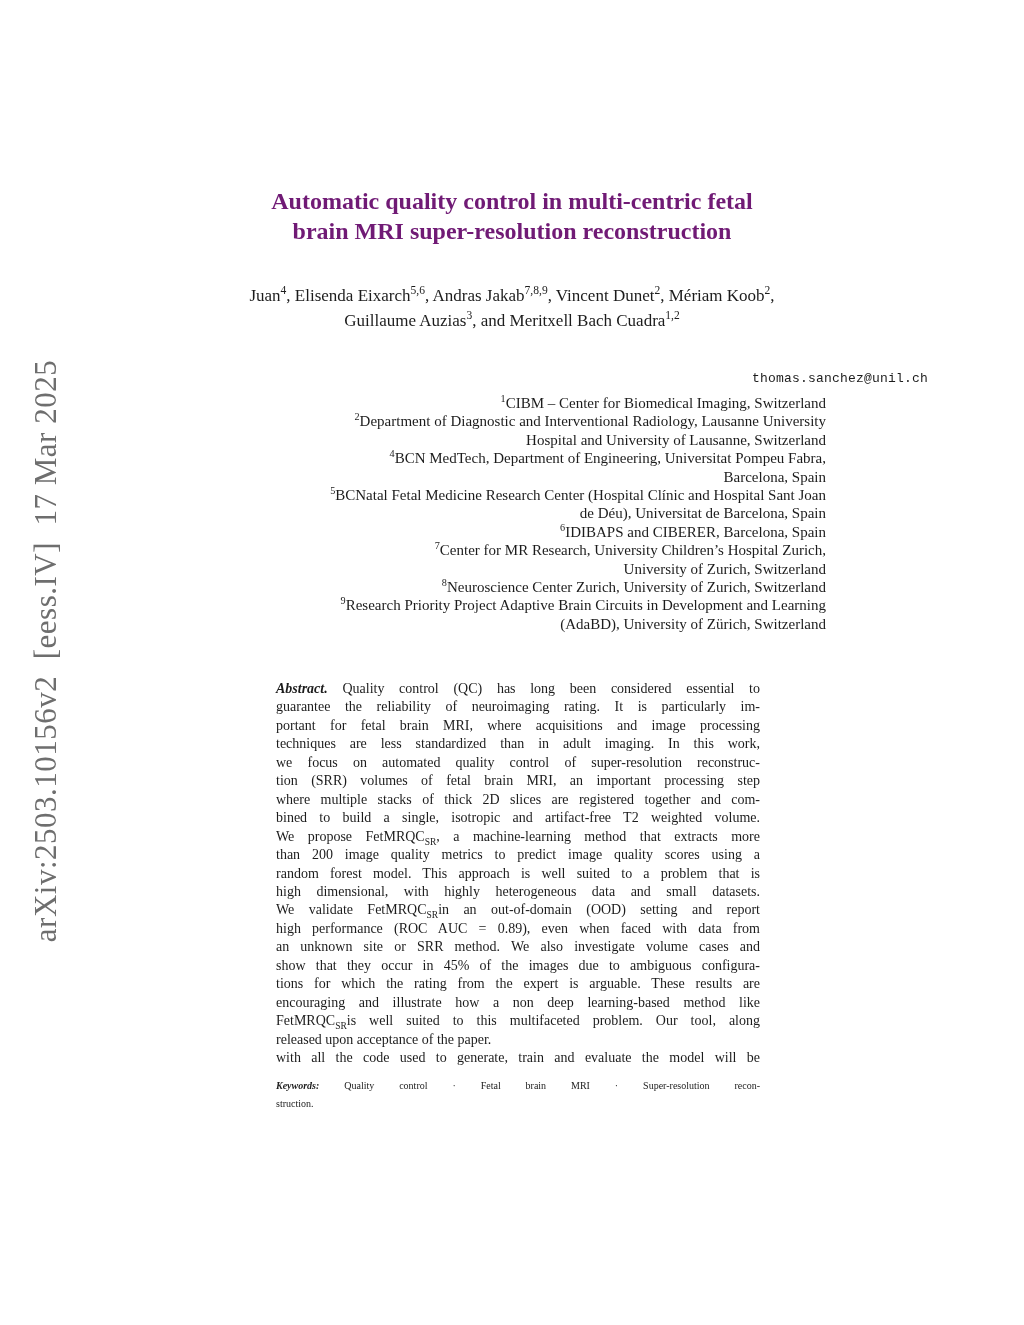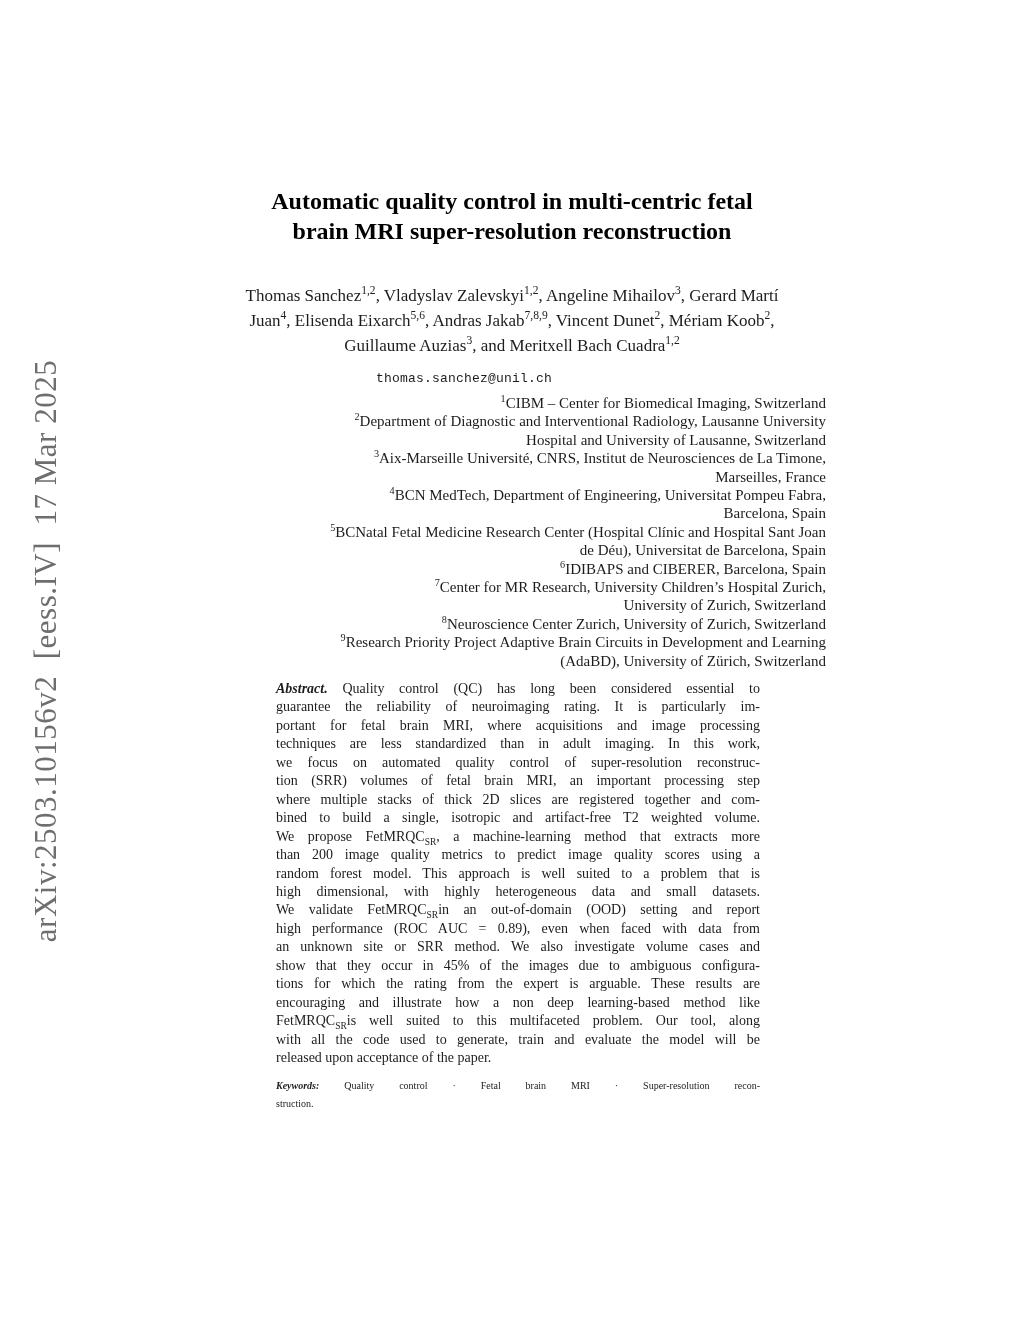--- a/index.html
+++ b/index.html
@@ -12,32 +12,32 @@
 
   .watermark{
     position:absolute;left:46px;top:651px;
     transform:translate(-50%,-50%) rotate(-90deg);
     font-size:31px;color:#6e6e6e;white-space:pre;letter-spacing:0.5px;
     font-family:"Liberation Serif", serif;
   }
 
   .title{
     position:absolute;top:186px;left:0;width:1024px;margin:0;
-    text-align:center;font-size:24px;font-weight:bold;line-height:30px;color:#000000;
+    text-align:center;font-size:24px;font-weight:bold;line-height:30px;color:#701a75;
   }
 
   .authors{
     position:absolute;top:283px;left:0;width:1024px;
     text-align:center;font-size:17px;line-height:25px;
   }
   sup{font-size:68%;line-height:0;vertical-align:super;}
   sub{font-size:68%;line-height:0;vertical-align:sub;}
 
   .email{
-    position:absolute;top:371px;left:0;width:928px;text-align:center;
+    position:absolute;top:371px;left:0;width:928px;text-align:right;
     font-family:"Liberation Mono", monospace;font-size:13px;letter-spacing:0.2px;
   }
 
   .affils{
     position:absolute;top:394px;left:226px;width:600px;
     font-size:15px;line-height:18.4px;text-align:right;
   }
 
   .abstract{
     position:absolute;top:680px;left:276px;width:484px;
@@ -55,29 +55,27 @@
 </head>
 <body>
 
 <div class="page">
   <div class="watermark">arXiv:2503.10156v2  [eess.IV]  17 Mar 2025</div>
   <h1 class="title">
       <div>Automatic quality control in multi-centric fetal</div>
       <div>brain MRI super-resolution reconstruction</div>
     </h1>
   <div class="authors">
-      <div>Thomas Sanchez<sup>1,2</sup>, Vladyslav Zalevskyi<sup>1,2</sup>, Angeline Mihailov<sup>3</sup>, Gerard Martí</div>
       <div>Juan<sup>4</sup>, Elisenda Eixarch<sup>5,6</sup>, Andras Jakab<sup>7,8,9</sup>, Vincent Dunet<sup>2</sup>, Mériam Koob<sup>2</sup>,</div>
       <div>Guillaume Auzias<sup>3</sup>, and Meritxell Bach Cuadra<sup>1,2</sup></div>
     </div>
   <div class="email">thomas.sanchez@unil.ch</div>
   <div class="affils">
       <div><sup>1</sup>CIBM – Center for Biomedical Imaging, Switzerland</div>
       <div><sup>2</sup>Department of Diagnostic and Interventional Radiology, Lausanne University<br>Hospital and University of Lausanne, Switzerland</div>
-      <div><sup>3</sup>Aix-Marseille Université, CNRS, Institut de Neurosciences de La Timone,<br>Marseilles, France</div>
       <div><sup>4</sup>BCN MedTech, Department of Engineering, Universitat Pompeu Fabra,<br>Barcelona, Spain</div>
       <div><sup>5</sup>BCNatal Fetal Medicine Research Center (Hospital Clínic and Hospital Sant Joan<br>de Déu), Universitat de Barcelona, Spain</div>
       <div><sup>6</sup>IDIBAPS and CIBERER, Barcelona, Spain</div>
       <div><sup>7</sup>Center for MR Research, University Children’s Hospital Zurich,<br>University of Zurich, Switzerland</div>
       <div><sup>8</sup>Neuroscience Center Zurich, University of Zurich, Switzerland</div>
       <div><sup>9</sup>Research Priority Project Adaptive Brain Circuits in Development and Learning<br>(AdaBD), University of Zürich, Switzerland</div>
     </div>
   <div class="abstract">
       <div class="absline just"><b>Abstract.</b> Quality control (QC) has long been considered essential to</div>
       <div class="absline just">guarantee the reliability of neuroimaging rating. It is particularly im-</div>
@@ -91,20 +89,20 @@
       <div class="absline just">than 200 image quality metrics to predict image quality scores using a</div>
       <div class="absline just">random forest model. This approach is well suited to a problem that is</div>
       <div class="absline just">high dimensional, with highly heterogeneous data and small datasets.</div>
       <div class="absline just">We validate FetMRQC<sub>SR</sub>in an out-of-domain (OOD) setting and report</div>
       <div class="absline just">high performance (ROC AUC = 0.89), even when faced with data from</div>
       <div class="absline just">an unknown site or SRR method. We also investigate volume cases and</div>
       <div class="absline just">show that they occur in 45% of the images due to ambiguous configura-</div>
       <div class="absline just">tions for which the rating from the expert is arguable. These results are</div>
       <div class="absline just">encouraging and illustrate how a non deep learning-based method like</div>
       <div class="absline just">FetMRQC<sub>SR</sub>is well suited to this multifaceted problem. Our tool, along</div>
+      <div class="absline">released upon acceptance of the paper.</div>
       <div class="absline just">with all the code used to generate, train and evaluate the model will be</div>
-      <div class="absline">released upon acceptance of the paper.</div>
     </div>
   <div class="keywords">
       <div class="kwline just"><b>Keywords:</b> Quality control · Fetal brain MRI · Super-resolution recon-</div>
       <div class="kwline">struction.</div>
     </div>
 </div>
 
 </body></html>

